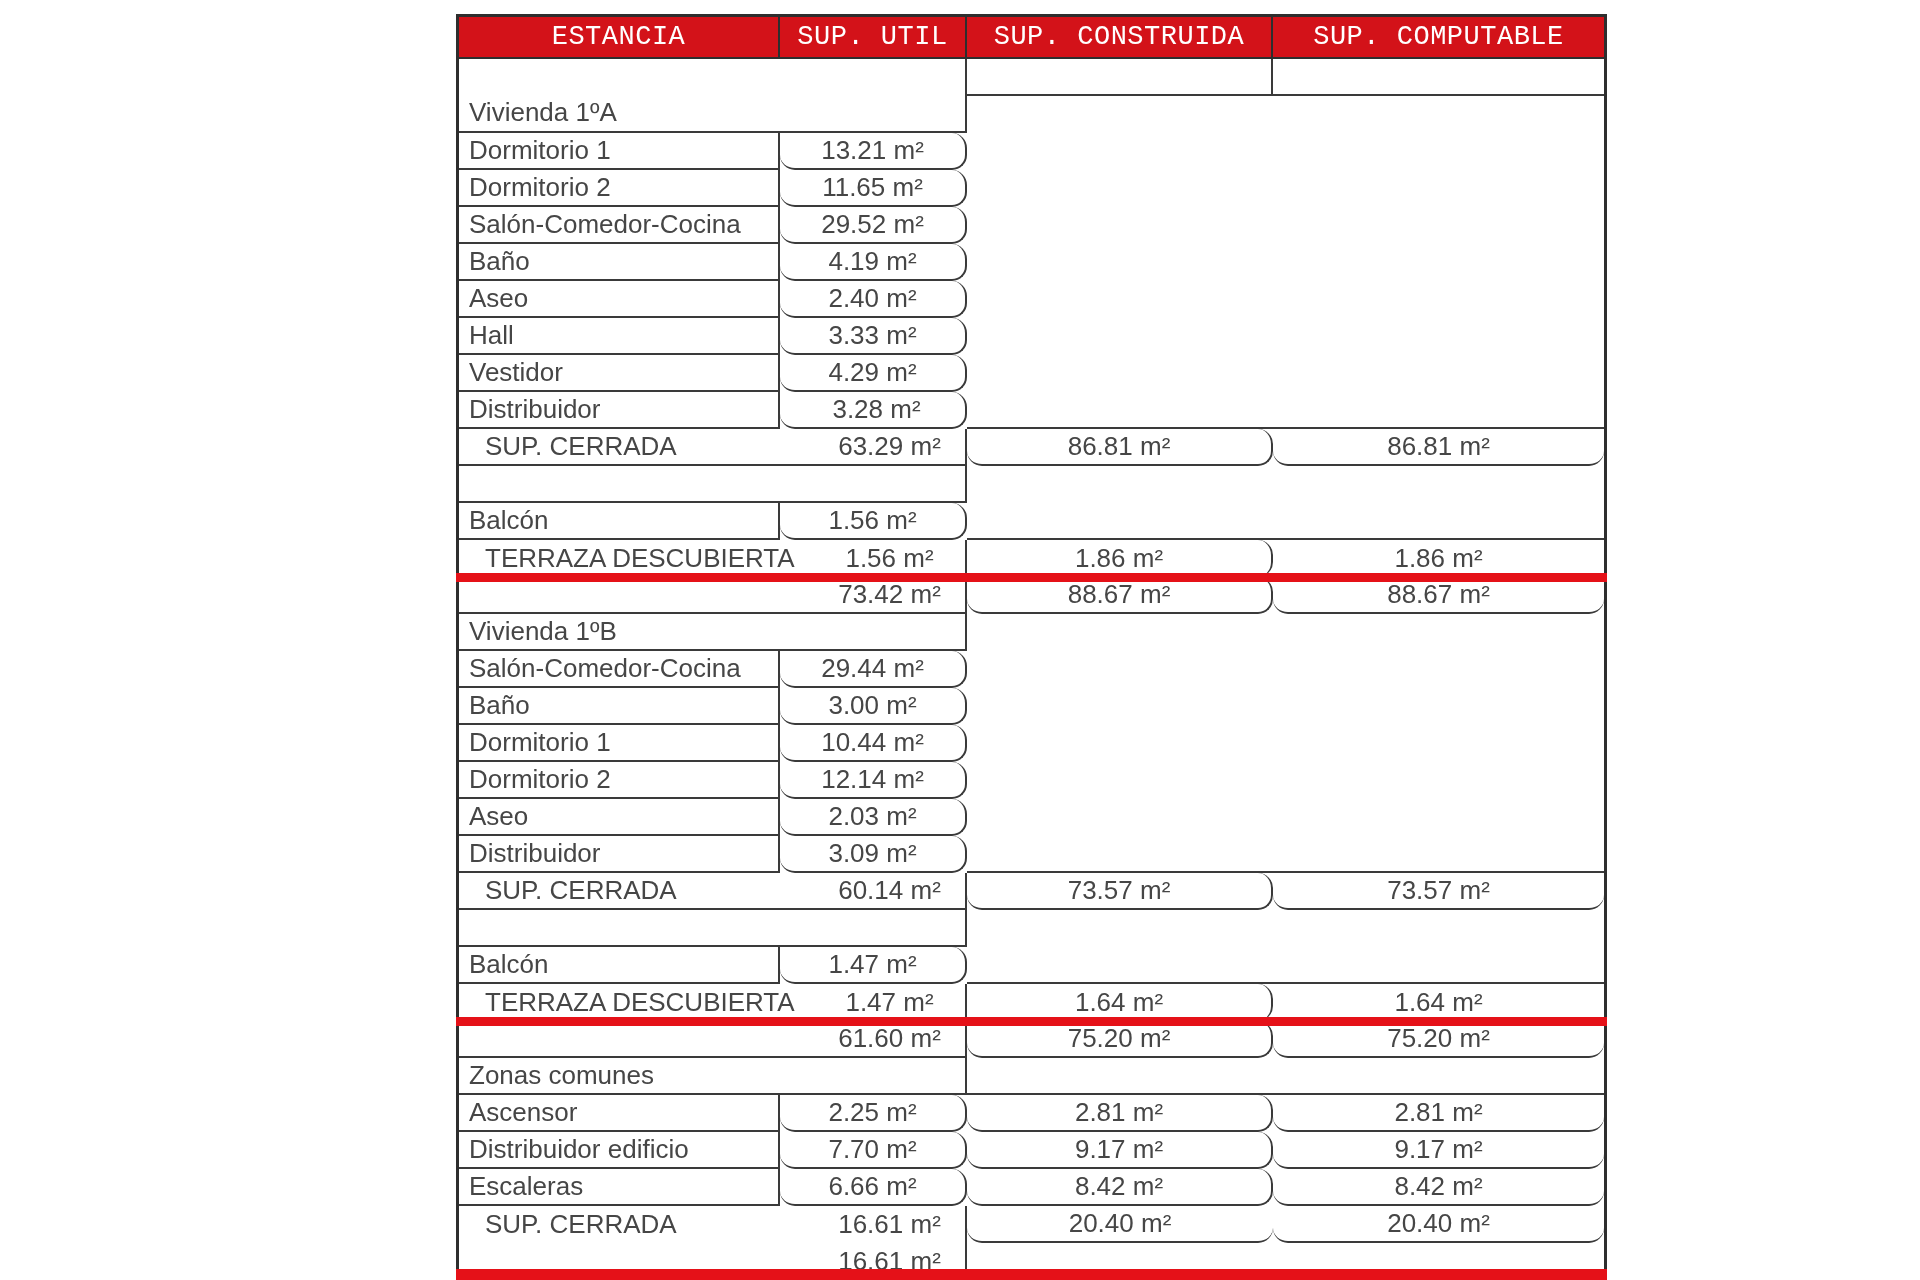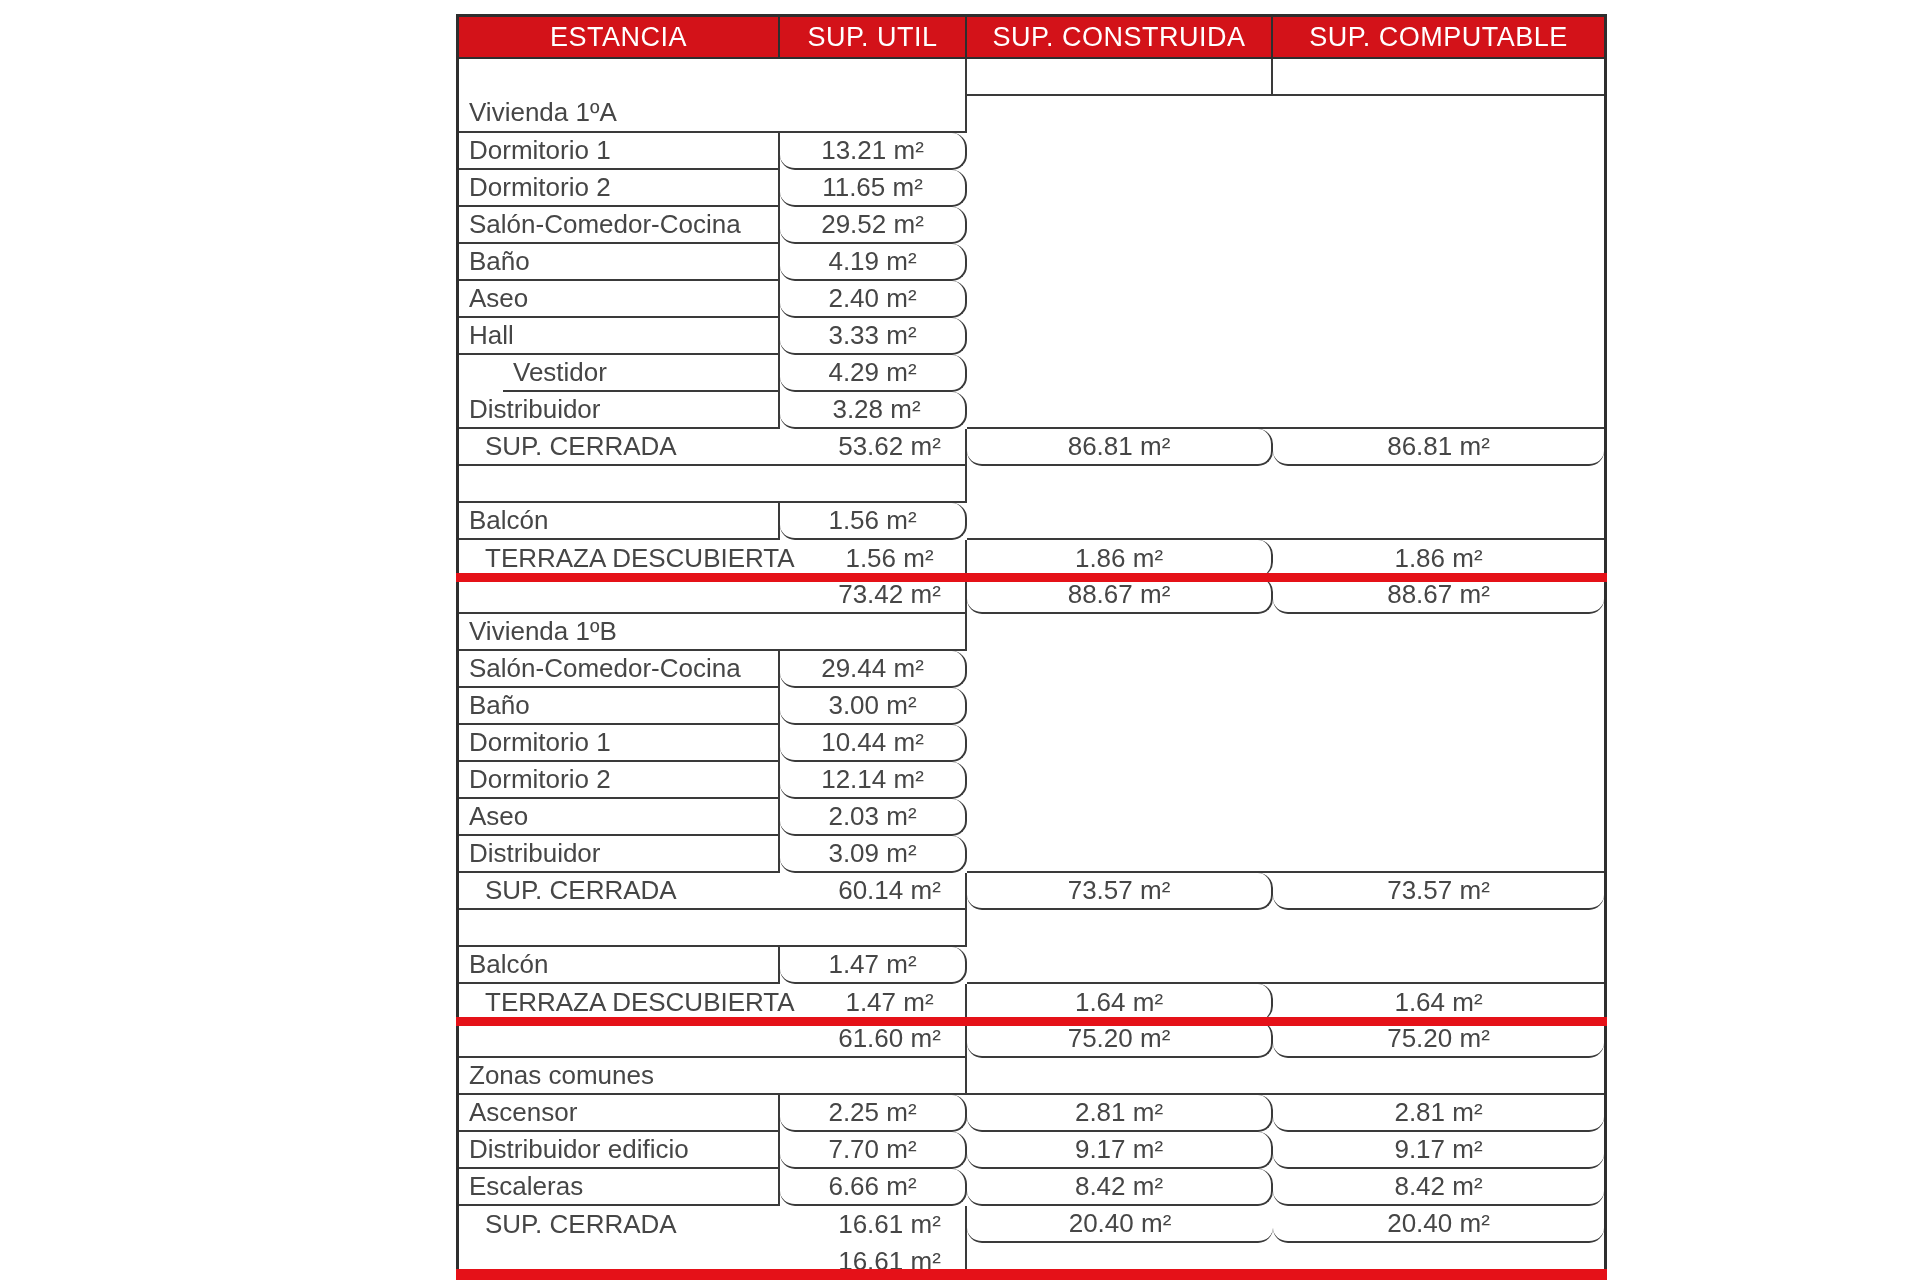--- a/index.html
+++ b/index.html
@@ -19,21 +19,21 @@
   }
   .cell{
     position:relative;display:flex;align-items:center;
     font-size:26px;color:var(--text,#464646);
     box-sizing:border-box;overflow:hidden;white-space:nowrap;
   }
   .cell.bR{border-right:2px solid var(--border,#3a3a3a);}
   .cell.bB{border-bottom:2px solid var(--border,#3a3a3a);}
   .cell.t-header{
     background:var(--header-bg,#d31219);color:#ffffff;
-    justify-content:center;font-size:27px;letter-spacing:0.5px;
+    justify-content:center;font-size:27px;letter-spacing:0.5px;font-family:Liberation Mono, monospace;
   }
   .cell.t-header.bR{border-right-color:var(--border-dark,#222);}
   .cell.t-header.bB{border-bottom-color:var(--border-dark,#222);}
   .cell.t-label{padding-left:10px;}
   .cell.t-value{justify-content:center;border-radius:15px;}
   .cell.t-tall{align-items:flex-end;padding-left:10px;padding-bottom:3px;}
   .cell.t-lv{padding:16px;}
   .lv-label{flex:0 0 311px;padding-left:10px;}
   .lv-value{flex:0 0 187px;text-align:center;}
   .divider{
@@ -58,27 +58,27 @@
     <div class="cell t-label bR bB" style="grid-area: 5 / 1 / span 1 / span 1;">Dormitorio 2</div>
     <div class="cell t-value bR bB" style="grid-area: 5 / 2 / span 1 / span 1;">11.65 m²</div>
     <div class="cell t-label bR bB" style="grid-area: 6 / 1 / span 1 / span 1;">Salón-Comedor-Cocina</div>
     <div class="cell t-value bR bB" style="grid-area: 6 / 2 / span 1 / span 1;">29.52 m²</div>
     <div class="cell t-label bR bB" style="grid-area: 7 / 1 / span 1 / span 1;">Baño</div>
     <div class="cell t-value bR bB" style="grid-area: 7 / 2 / span 1 / span 1;">4.19 m²</div>
     <div class="cell t-label bR bB" style="grid-area: 8 / 1 / span 1 / span 1;">Aseo</div>
     <div class="cell t-value bR bB" style="grid-area: 8 / 2 / span 1 / span 1;">2.40 m²</div>
     <div class="cell t-label bR bB" style="grid-area: 9 / 1 / span 1 / span 1;">Hall</div>
     <div class="cell t-value bR bB" style="grid-area: 9 / 2 / span 1 / span 1;">3.33 m²</div>
-    <div class="cell t-label bR bB" style="grid-area: 10 / 1 / span 1 / span 1; margin-left: 44px;">Vestidor</div>
+    <div class="cell t-label bR bB" style="grid-area: 10 / 1 / span 1 / span 1;">Vestidor</div>
     <div class="cell t-value bR bB" style="grid-area: 10 / 2 / span 1 / span 1;">4.29 m²</div>
     <div class="cell t-label bR bB" style="grid-area: 11 / 1 / span 1 / span 1;">Distribuidor</div>
     <div class="cell t-value bR bB" style="grid-area: 11 / 2 / span 1 / span 1; padding-left: 8px;">3.28 m²</div>
     <div class="cell t-lv bR bB" style="grid-area: 12 / 1 / span 1 / span 2;">
       <span class="lv-label">SUP. CERRADA</span>
-      <span class="lv-value">53.62 m²</span>
+      <span class="lv-value">63.29 m²</span>
     </div>
     <div class="cell t-value bR bB" style="grid-area: 12 / 3 / span 1 / span 1;">86.81 m²</div>
     <div class="cell t-value bB" style="grid-area: 12 / 4 / span 1 / span 1;">86.81 m²</div>
     <div class="cell t-empty bR bB" style="grid-area: 13 / 1 / span 1 / span 2;"></div>
     <div class="cell t-empty bB" style="grid-area: 13 / 3 / span 2 / span 2;"></div>
     <div class="cell t-label bR bB" style="grid-area: 14 / 1 / span 1 / span 1;">Balcón</div>
     <div class="cell t-value bR bB" style="grid-area: 14 / 2 / span 1 / span 1;">1.56 m²</div>
     <div class="cell t-lv bR" style="grid-area: 15 / 1 / span 1 / span 2;">
       <span class="lv-label">TERRAZA DESCUBIERTA</span>
       <span class="lv-value">1.56 m²</span>

